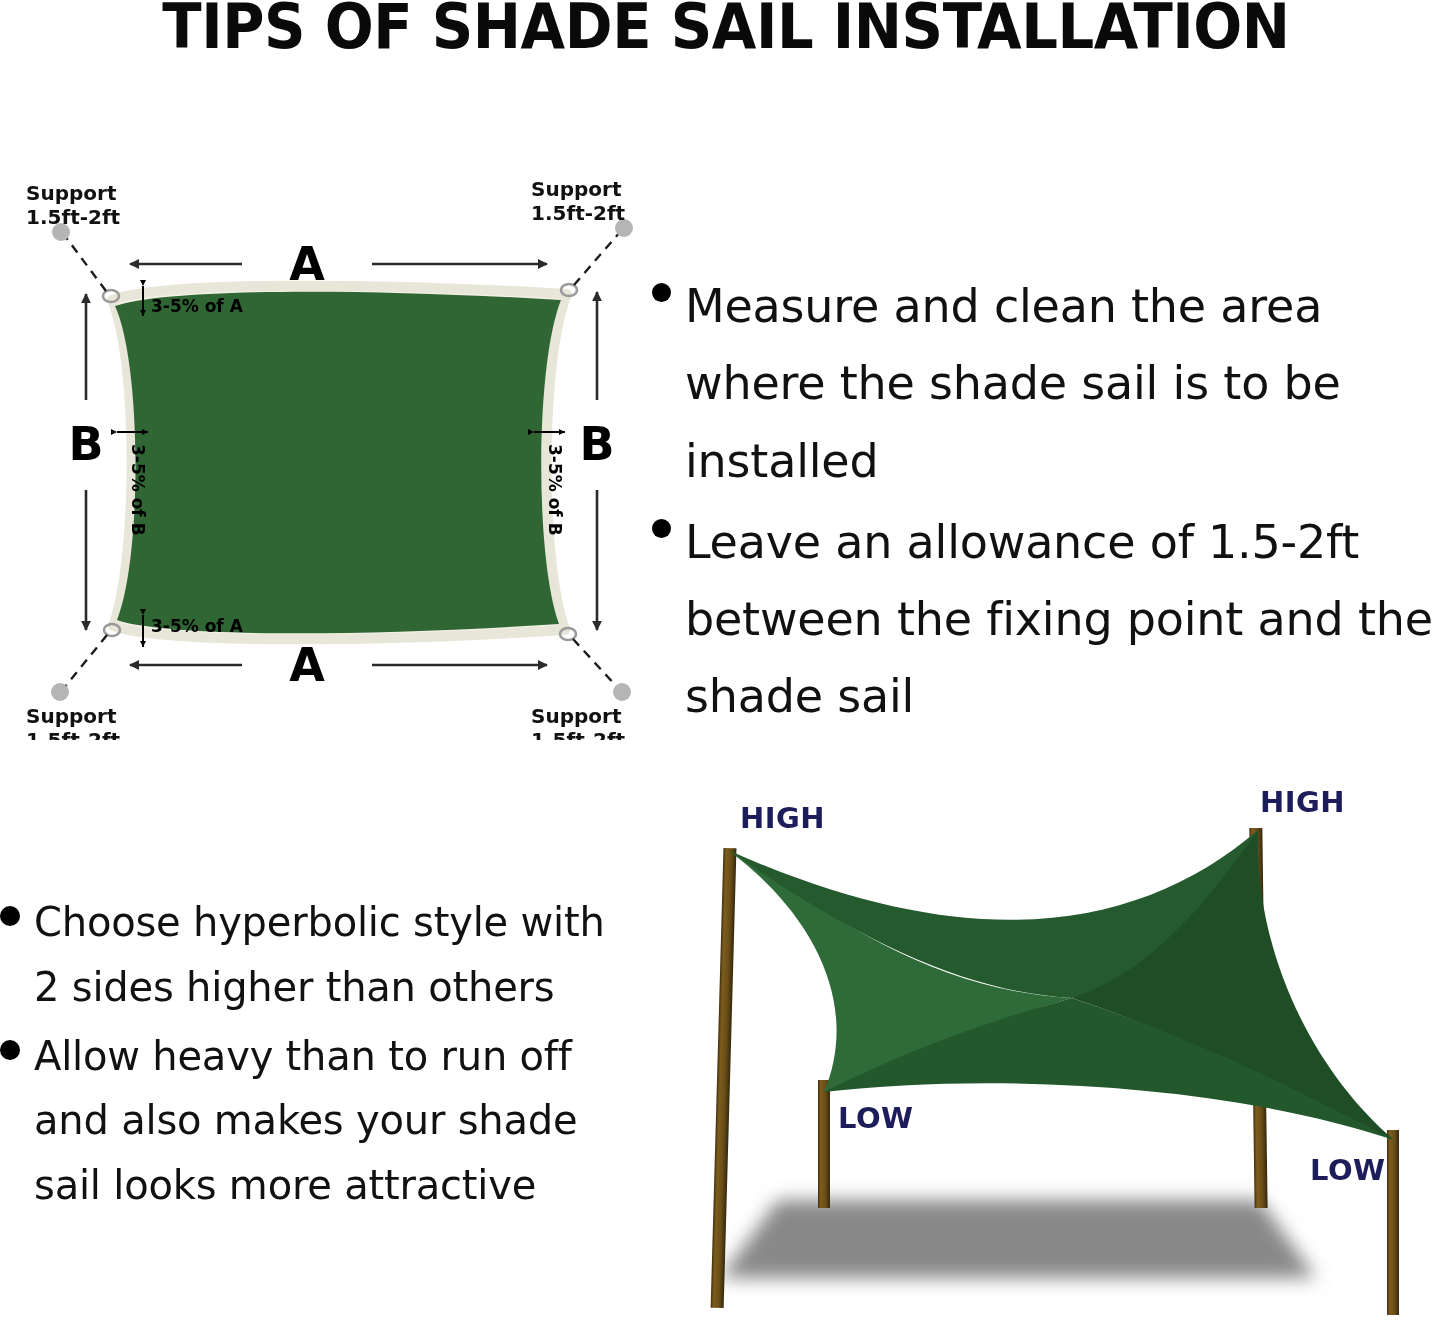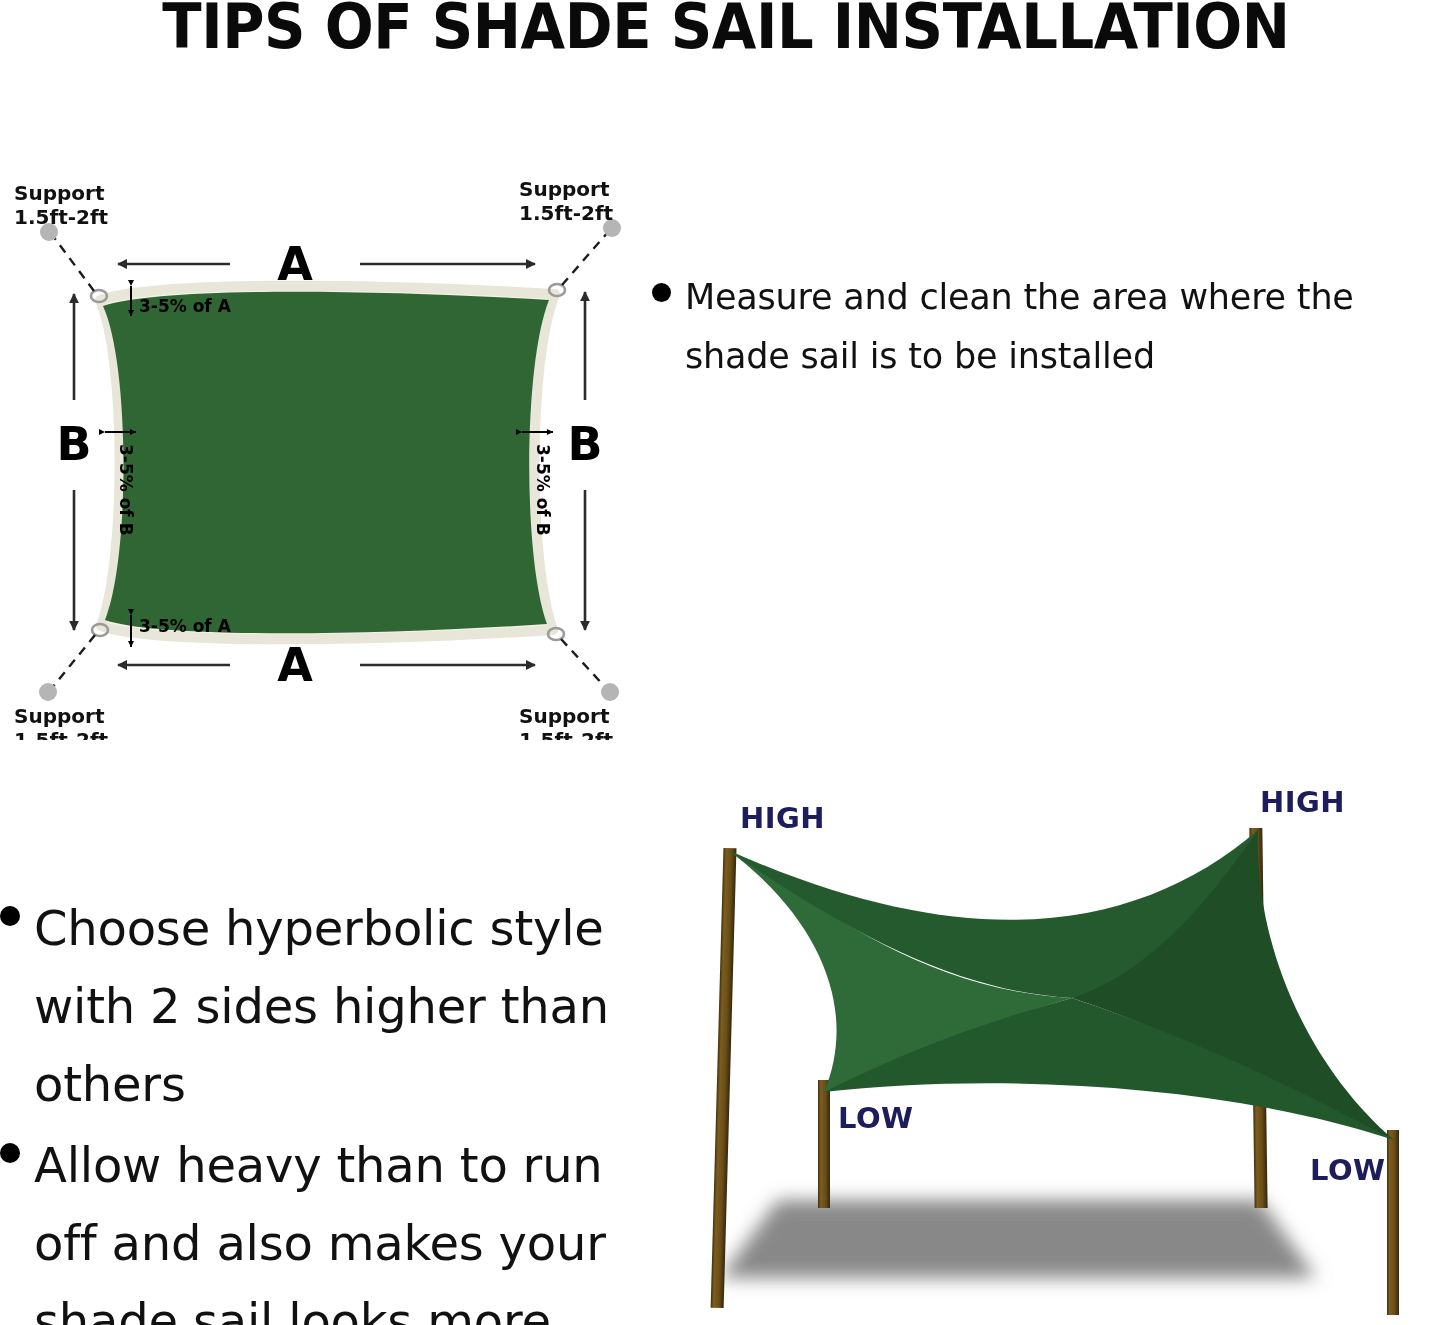--- a/index.html
+++ b/index.html
@@ -27,21 +27,21 @@
     line-height: 1.05;
     transform: scaleX(0.93);
     transform-origin: center top;
     white-space: nowrap;
     color: #0a0a0a;
   }
 
   
   #rect-diagram {
     position: absolute;
-    left: 0px; top: 160px;
+    left: 12px; top: 160px;
     width: 660px; height: 580px;
   }
   #rect-diagram svg { display: block; width: 660px; height: 580px; }
 
   
   #tips-list-top {
     position: absolute;
     left: 652px; top: 268px;
     width: 800px;
   }
@@ -58,26 +58,26 @@
   .tip-bullet {
     flex: 0 0 auto;
     width: 19px; height: 19px;
     border-radius: 50%;
     background: #000;
     margin-top: 15px;
     margin-right: 14px;
   }
   .tip-text {
     font-family: "DejaVu Sans", "Liberation Sans", sans-serif;
-    font-size: 35px;
+    font-size: 46px;
     line-height: 1.68;
     color: #111;
     letter-spacing: -0.2px;
   }
-  #tips-list-bottom .tip-text { font-size: 48px; line-height: 1.62; }
+  #tips-list-bottom .tip-text { font-size: 40px; line-height: 1.62; }
   #tips-list-bottom .tip-bullet { width: 20px; height: 20px; margin-top: 16px; }
 
   
   #hyper-diagram {
     position: absolute;
     left: 672px; top: 780px;
     width: 780px; height: 545px; font-weight: bold;
   }
   #hyper-diagram svg { display: block; width: 780px; height: 545px; }
   .hl-label {
@@ -200,20 +200,24 @@
       <line x1="522" y1="272" x2="553" y2="272" stroke="#000" stroke-width="2" marker-start="url(#arrHeadSm)" marker-end="url(#arrHeadSm)"></line>
       <text class="pct-label" x="537" y="284" transform="rotate(90 537 284)">3-5% of B</text>
     </g>
   </svg>
 </div>
 
 <ul id="tips-list-top" style="list-style:none;margin:0;padding:0;">
   <li class="tip-item">
     <span class="tip-bullet"></span>
     <span class="tip-text">Measure and clean the area where the shade sail is to be installed</span>
+  </li>
+  <li class="tip-item">
+    <span class="tip-bullet"></span>
+    <span class="tip-text">Leave an allowance of 1.5-2ft between the fixing point and the shade sail</span>
   </li>
 </ul>
 
 <ul id="tips-list-bottom" style="list-style:none;margin:0;padding:0;">
   <li class="tip-item">
     <span class="tip-bullet"></span>
     <span class="tip-text">Choose hyperbolic style with 2 sides higher than others</span>
   </li>
   <li class="tip-item">
     <span class="tip-bullet"></span>

